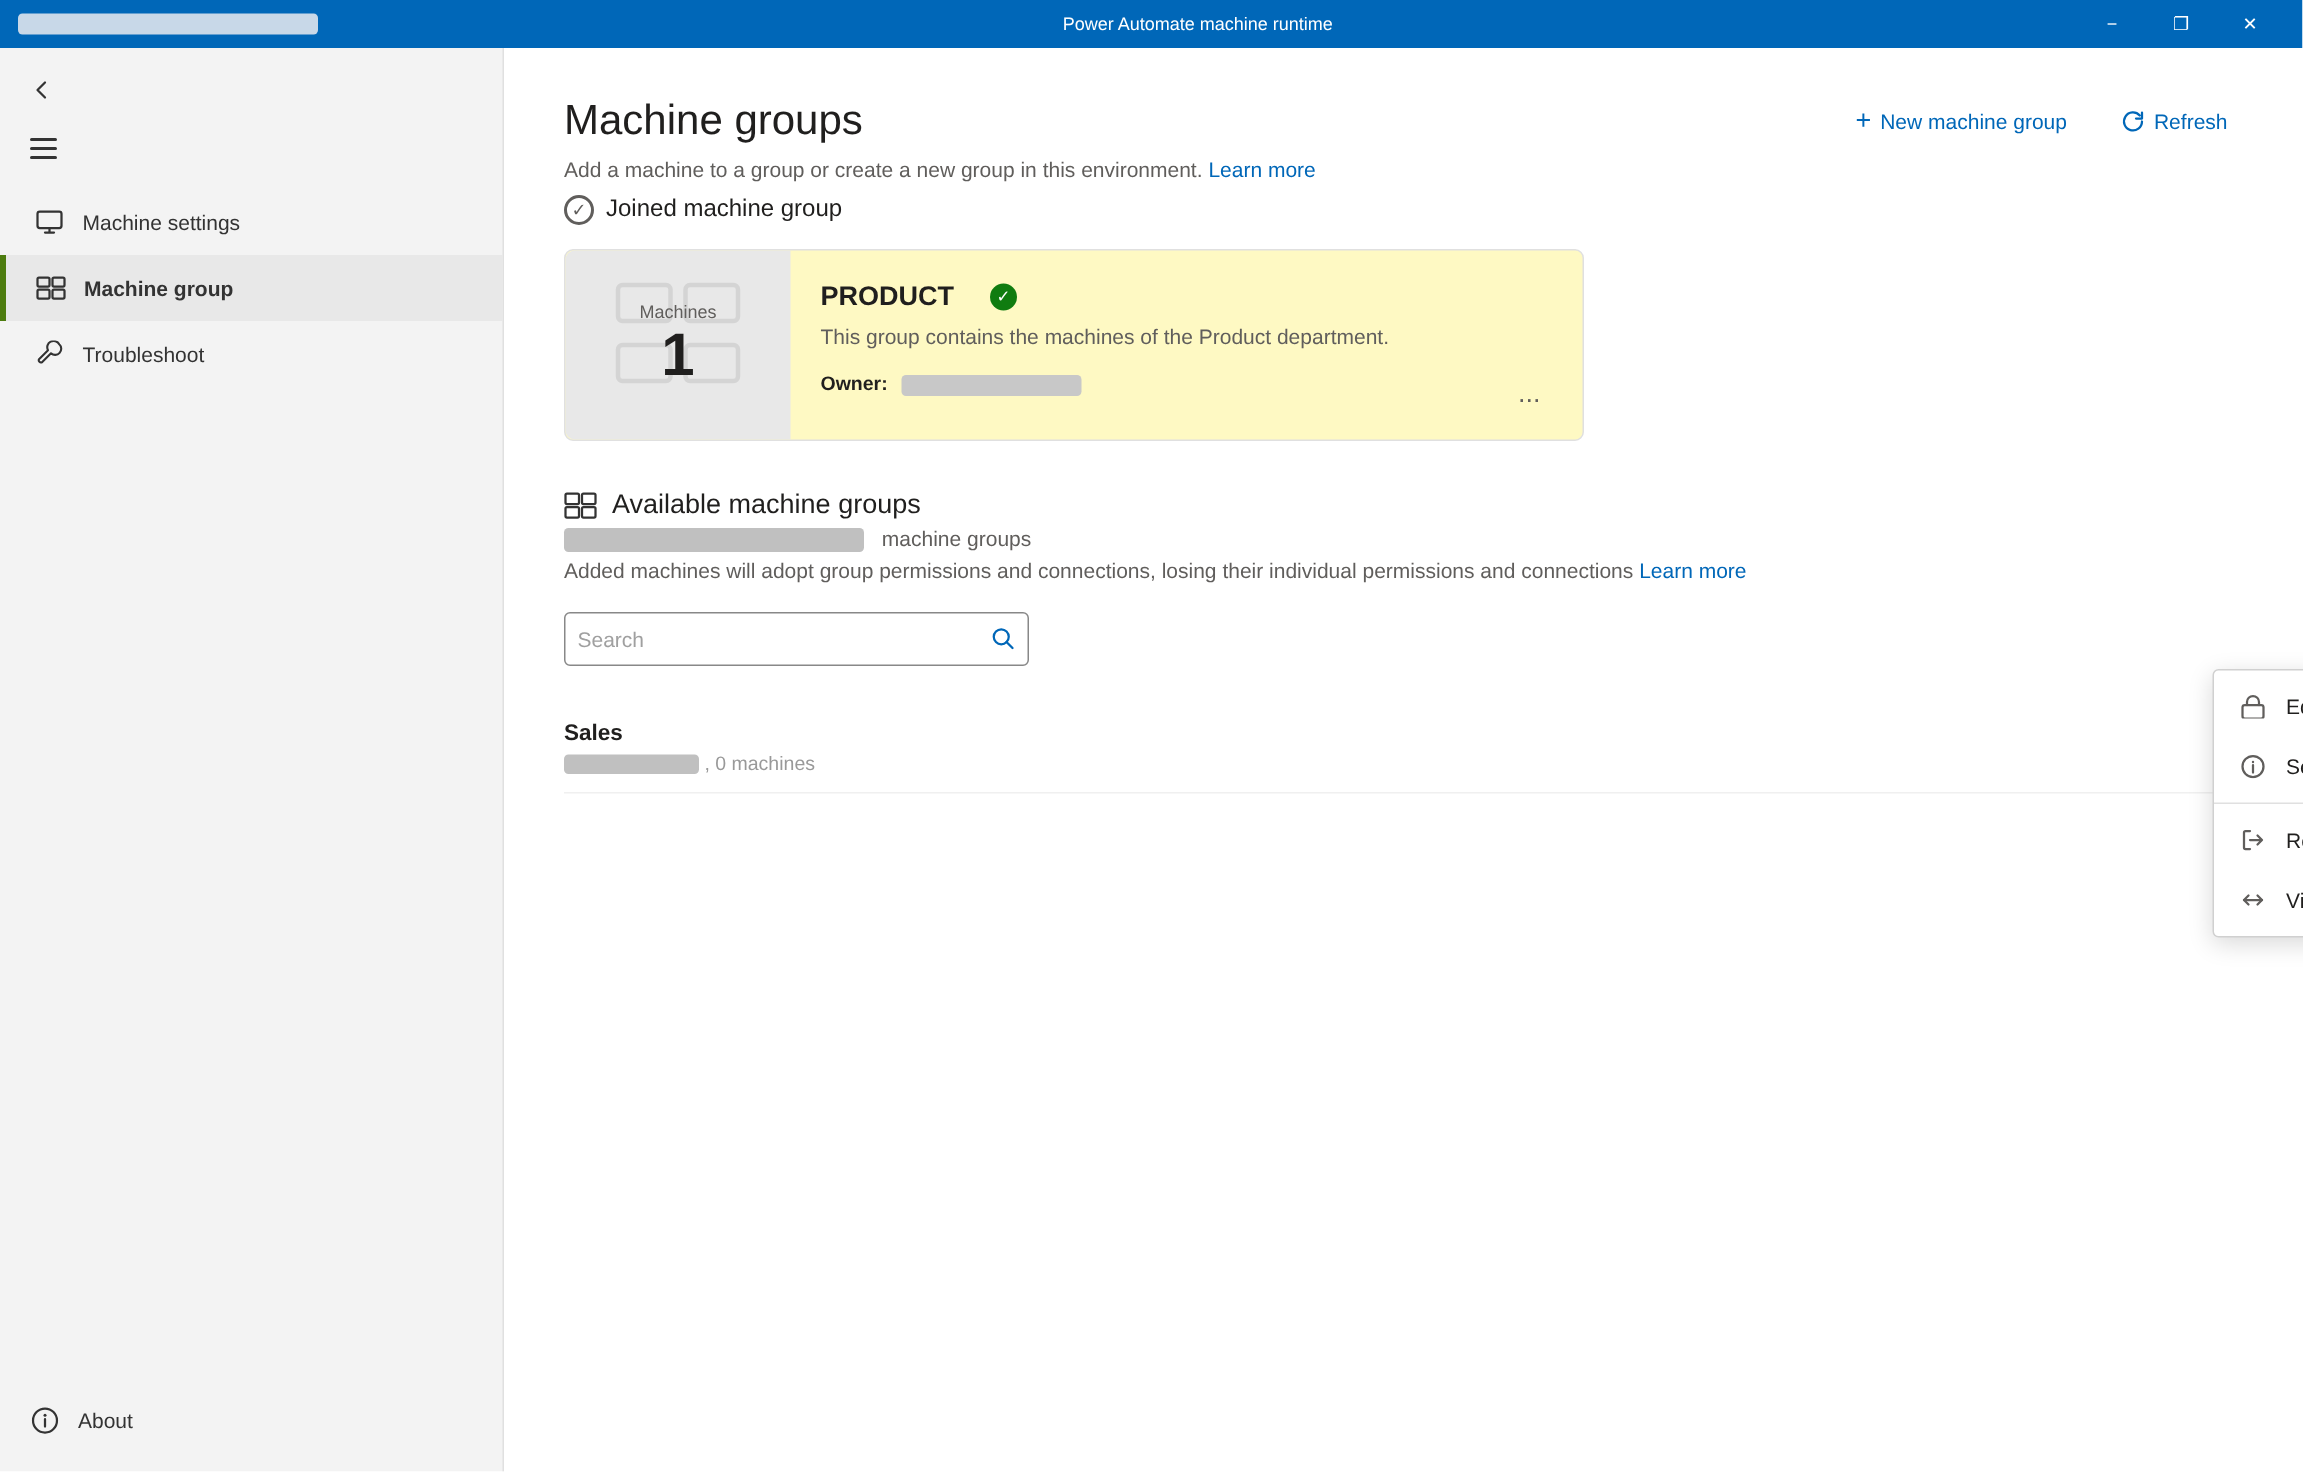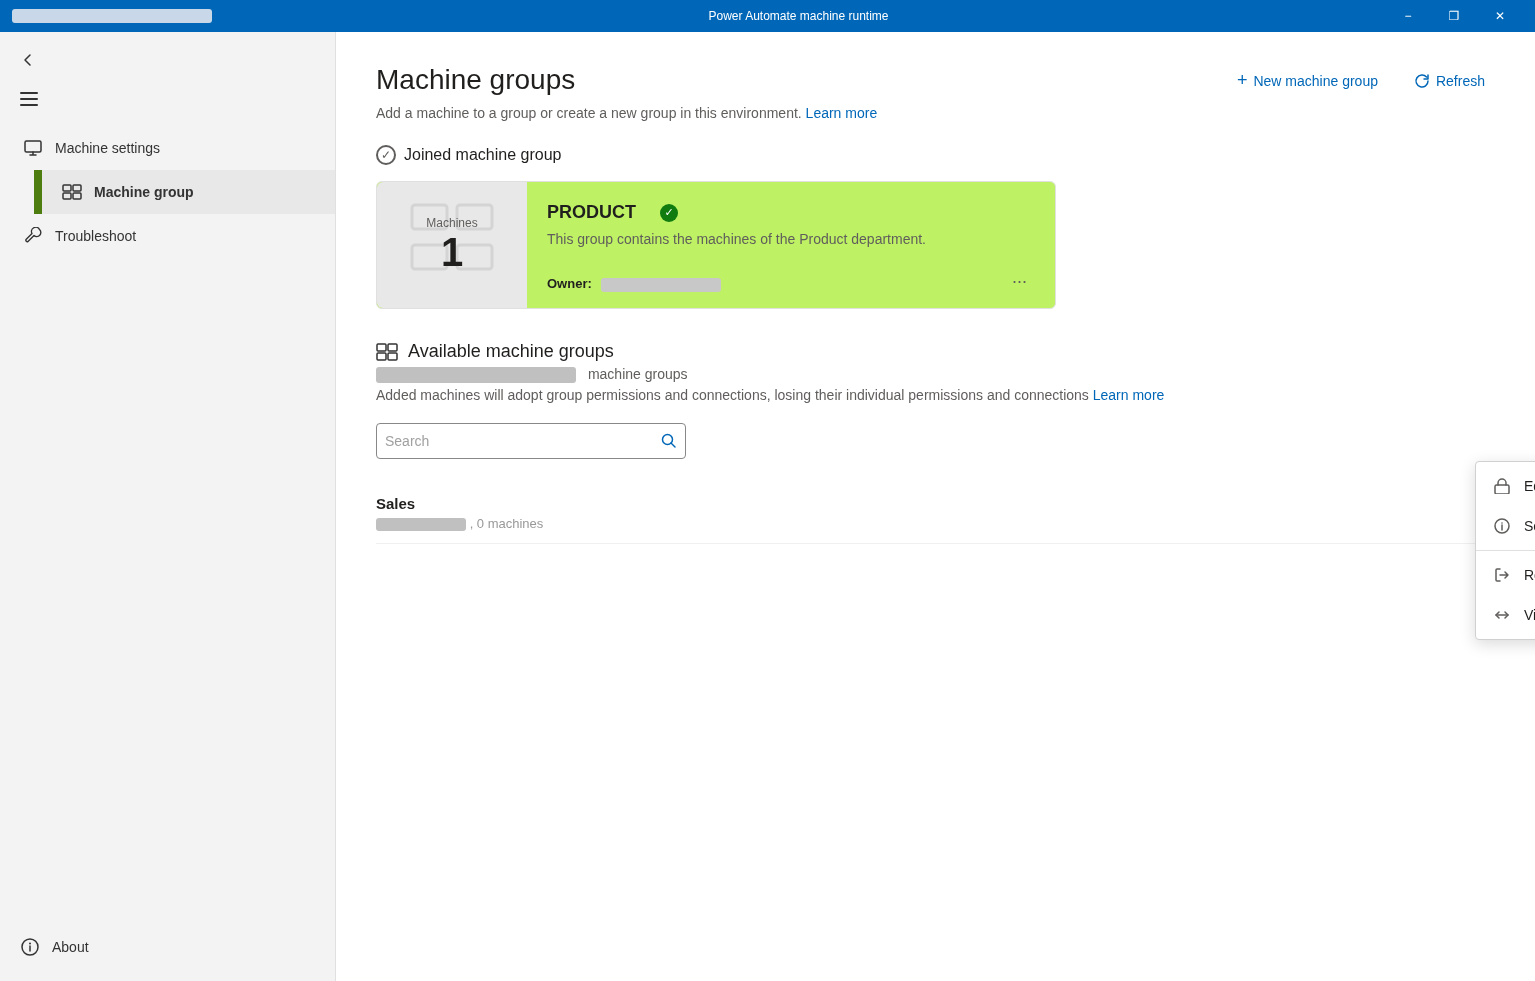--- a/index.html
+++ b/index.html
@@ -44,21 +44,21 @@
     .sidebar-hamburger {
       padding: 12px 20px; cursor: pointer; color: #333;
       display: flex; align-items: center;
     }
     .sidebar-nav { margin-top: 8px; }
     .sidebar-item {
       display: flex; align-items: center; gap: 12px;
       padding: 12px 20px; cursor: pointer; font-size: 14px; color: #333;
       border-left: 3px solid transparent;
     }
-    .sidebar-item.active { background: #e8e8e8; border-left: 8px solid #4d7c0f; font-weight: 600; margin-left: 34px; }
+    .sidebar-item.active { background: #e8e8e8; border-left: 4px solid #4d7c0f; font-weight: 600; }
     .sidebar-icon { width: 20px; height: 20px; display: flex; align-items: center; justify-content: center; flex-shrink: 0; }
     .sidebar-spacer { flex: 1; }
     .sidebar-bottom { padding: 12px 20px; }
     .sidebar-about { display: flex; align-items: center; gap: 12px; cursor: pointer; font-size: 14px; color: #333; padding: 12px 0; }
 
     
     .main {
       flex: 1;
       background: #fff;
       padding: 32px 40px;
@@ -71,39 +71,39 @@
       justify-content: space-between;
       margin-bottom: 8px;
     }
     .page-title { font-size: 28px; font-weight: 300; color: #201f1e; }
     .header-actions { display: flex; align-items: center; gap: 16px; }
     .header-btn {
       display: flex; align-items: center; gap: 6px; cursor: pointer;
       font-size: 14px; color: #0067b8; background: none; border: none;
       padding: 6px 10px;
     }
-    .page-subtitle { font-size: 14px; color: #605e5c; margin-bottom: 24px; }
+    .page-subtitle { font-size: 14px; color: #605e5c; margin-bottom: 9px; }
     .page-subtitle a { color: #0067b8; text-decoration: none; }
 
     
     .section-header {
       display: flex; align-items: center; gap: 8px; margin-bottom: 16px;
       font-size: 16px; color: #201f1e;
     }
     .check-circle {
       width: 20px; height: 20px; border-radius: 50%; border: 2px solid #605e5c;
       display: flex; align-items: center; justify-content: center;
       color: #605e5c; font-size: 12px; flex-shrink: 0;
     }
 
     
     .group-card {
       border: 1px solid #e0e0e0; border-radius: 6px;
       display: flex; width: 680px;
-      background: #bef264;
+      background: #fef9c3;
       margin-bottom: 32px;
       position: relative;
       overflow: visible;
     }
     .group-card-left {
       width: 150px; background: #e8e8e8; border-radius: 6px 0 0 6px;
       display: flex; flex-direction: column; align-items: center; justify-content: center;
       padding: 20px;
     }
     .machines-label { font-size: 12px; color: #605e5c; }
@@ -112,21 +112,21 @@
       flex: 1; padding: 20px 20px 16px 20px;
     }
     .group-name-row { display: flex; align-items: center; gap: 24px; margin-bottom: 8px; }
     .group-name { font-size: 18px; font-weight: 600; color: #201f1e; }
     .group-status-dot {
       width: 18px; height: 18px; background: #107c10; border-radius: 50%;
       display: flex; align-items: center; justify-content: center;
       color: white; font-size: 11px;
     }
     .group-desc { font-size: 14px; color: #605e5c; margin-bottom: 16px; }
-    .group-owner-row { display: flex; align-items: flex-end; justify-content: space-between; }
+    .group-owner-row { display: flex; align-items: flex-start; justify-content: space-between; }
     .group-owner { font-size: 13px; color: #201f1e; }
     .group-owner strong { font-weight: 600; }
     .group-owner-name { color: #999; font-size: 13px; display: inline-block; width: 120px; background: #c8c8c8; height: 14px; border-radius: 3px; vertical-align: middle; margin-left: 6px; }
     .ellipsis-btn {
       background: none; border: none; cursor: pointer; font-size: 18px; color: #605e5c;
       padding: 4px 8px; border-radius: 4px;
     }
 
     
     .context-menu {

